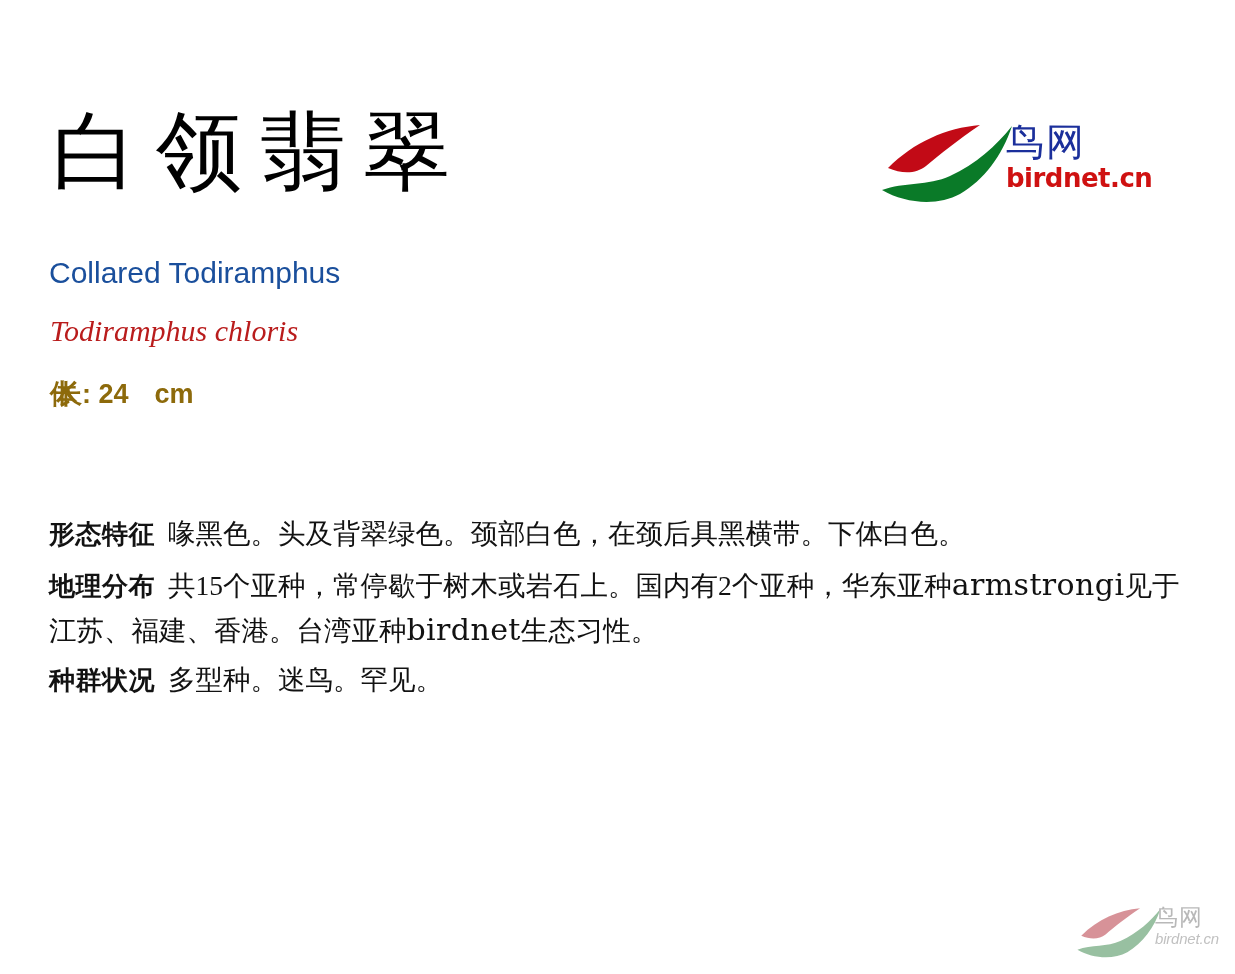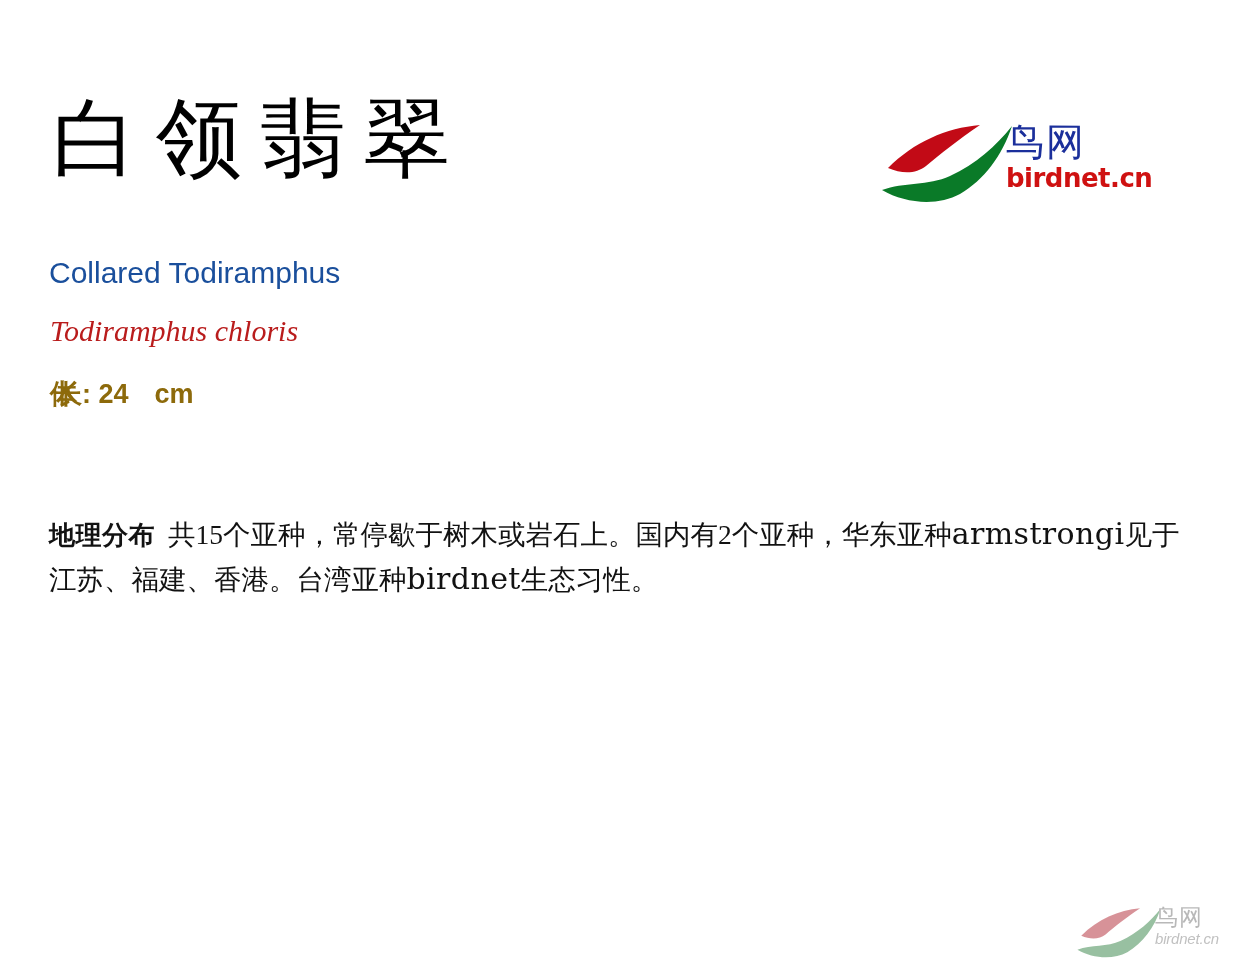--- a/index.html
+++ b/index.html
@@ -13,21 +13,21 @@
     position: relative;
     overflow: hidden;
     font-family: "Liberation Sans", sans-serif;
     -webkit-font-smoothing: antialiased;
   }
 
   
   .title {
     position: absolute;
     left: 52px;
-    top: 95px;
+    top: 108px;
     font-family: "Liberation Sans", "DejaVu Sans", sans-serif;
     font-size: 86px;
     line-height: 1;
     color: #000000;
     letter-spacing: 18px;
     white-space: nowrap;
   }
 
   
   .en-name {
@@ -189,26 +189,32 @@
 <div class="en-name">Collared Todiramphus</div>
 
 <div class="sci-name">Todiramphus chloris</div>
 
 <div class="length-row">
   <span class="cjk-label">体长</span><span>:</span>&nbsp;<span>24</span><span class="unit">cm</span>
 </div>
 
 <div class="body-block">
 
+  <p class="para">
+    <span class="lbl">形态特征</span><span>喙黑色。头及背翠绿色。颈部白色，在颈后具黑横带。下体白色。</span>
+  </p>
 
 
   <p class="para tight">
     <span class="lbl">地理分布</span><span>共15个亚种，常停歇于树木或岩石上。国内有2个亚种，华东亚种</span><span class="mono">armstrongi</span><span>见于江苏、福建、香港。台湾亚种</span><span class="mono">birdnet</span><span>生态习性。</span>
   </p>
 
+  <p class="para">
+    <span class="lbl">种群状况</span><span>多型种。迷鸟。罕见。</span>
+  </p>
 
 </div>
 
 <div class="logo">
   <svg class="logo-mark" viewBox="0 0 134 86">
     <path d="M8 48 C34 22 66 8 100 5 C78 20 60 34 46 46 C36 54 22 54 8 48 Z" fill="#c20a16"></path>
     <path d="M2 70 C24 62 48 66 70 56 C96 44 116 26 132 6
              C122 36 104 60 80 74 C58 86 26 84 2 70 Z" fill="#0a7a28"></path>
   </svg>
   <div class="logo-text">

